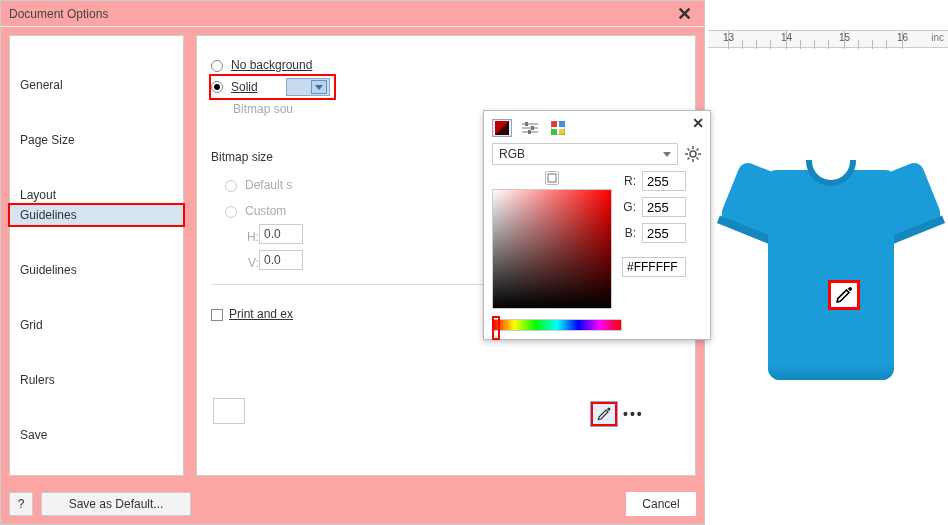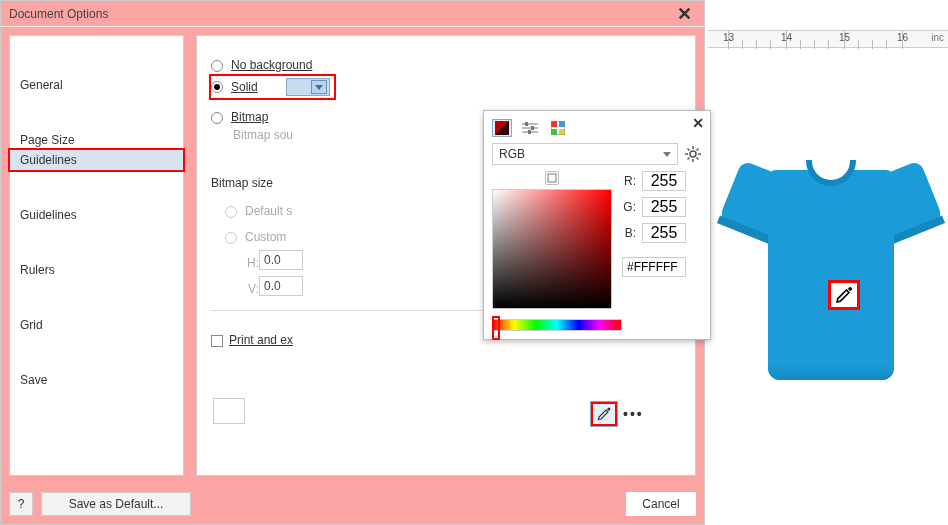--- a/index.html
+++ b/index.html
@@ -233,23 +233,23 @@
     left:-1px; top:-4px;
     width:4px; height:20px;
     border:2px solid red;
   }
   .rgb-col { display: flex; flex-direction: column; gap: 6px; }
   .rgb-row { display: flex; align-items: center; gap: 6px; }
   .rgb-row label { width: 14px; text-align: right; }
   .num-input {
     width: 44px; height: 20px;
     border: 1px solid #ccc;
-    text-align: center;
+    text-align: left;
     padding: 0 4px;
-    font-size: 16px;
+    font-size: 13px;
   }
   .hex-input {
     width: 64px; height: 20px;
     border: 1px solid #ccc;
     padding: 0 4px;
     font-size: 12px;
     margin-top: 8px;
   }
   .eyedrop-row {
     position: absolute;
@@ -355,24 +355,25 @@
 
 <div class="dialog">
   <div class="titlebar">
     <span class="title">Document Options</span>
     <span class="close">✕</span>
   </div>
   <div class="body">
     <div class="nav">
       <div class="nav-item">General</div>
       <div class="nav-item">Page Size</div>
+      <div class="nav-item">Layout</div>
       <div class="nav-item selected">Guidelines</div>
       <div class="nav-item">Guidelines</div>
+      <div class="nav-item">Grid</div>
       <div class="nav-item">Rulers</div>
-      <div class="nav-item">Grid</div>
       <div class="nav-item">Save</div>
     </div>
     <div class="content">
 
       <div class="radio-row">
         <span class="radio"></span>
         <span class="link">No background</span>
       </div>
 
       <div class="radio-row">
@@ -382,24 +383,20 @@
           <span class="color-swatch-btn">
             <span class="caret">
               <svg width="8" height="5">
                   <path d="M0 0 L8 0 L4 5 Z" fill="#4a6b8c"></path>
                 </svg>
             </span>
           </span>
         </span>
       </div>
 
-      <div class="radio-row">
-        <span class="radio"></span>
-        <span class="link">Bitmap</span>
-      </div>
 
       <div class="disabled" style="margin:2px 0 0 22px;">Bitmap sou</div>
       <div class="source-input"></div>
       <div class="browse-btn">Browse...</div>
 
       <div class="section-label" style="margin-top:34px;">Bitmap size</div>
 
       <div class="radio-row disabled" style="margin-left:14px;">
         <span class="radio" style="border-color:#ccc;"></span>
         <span>Default s</span>

